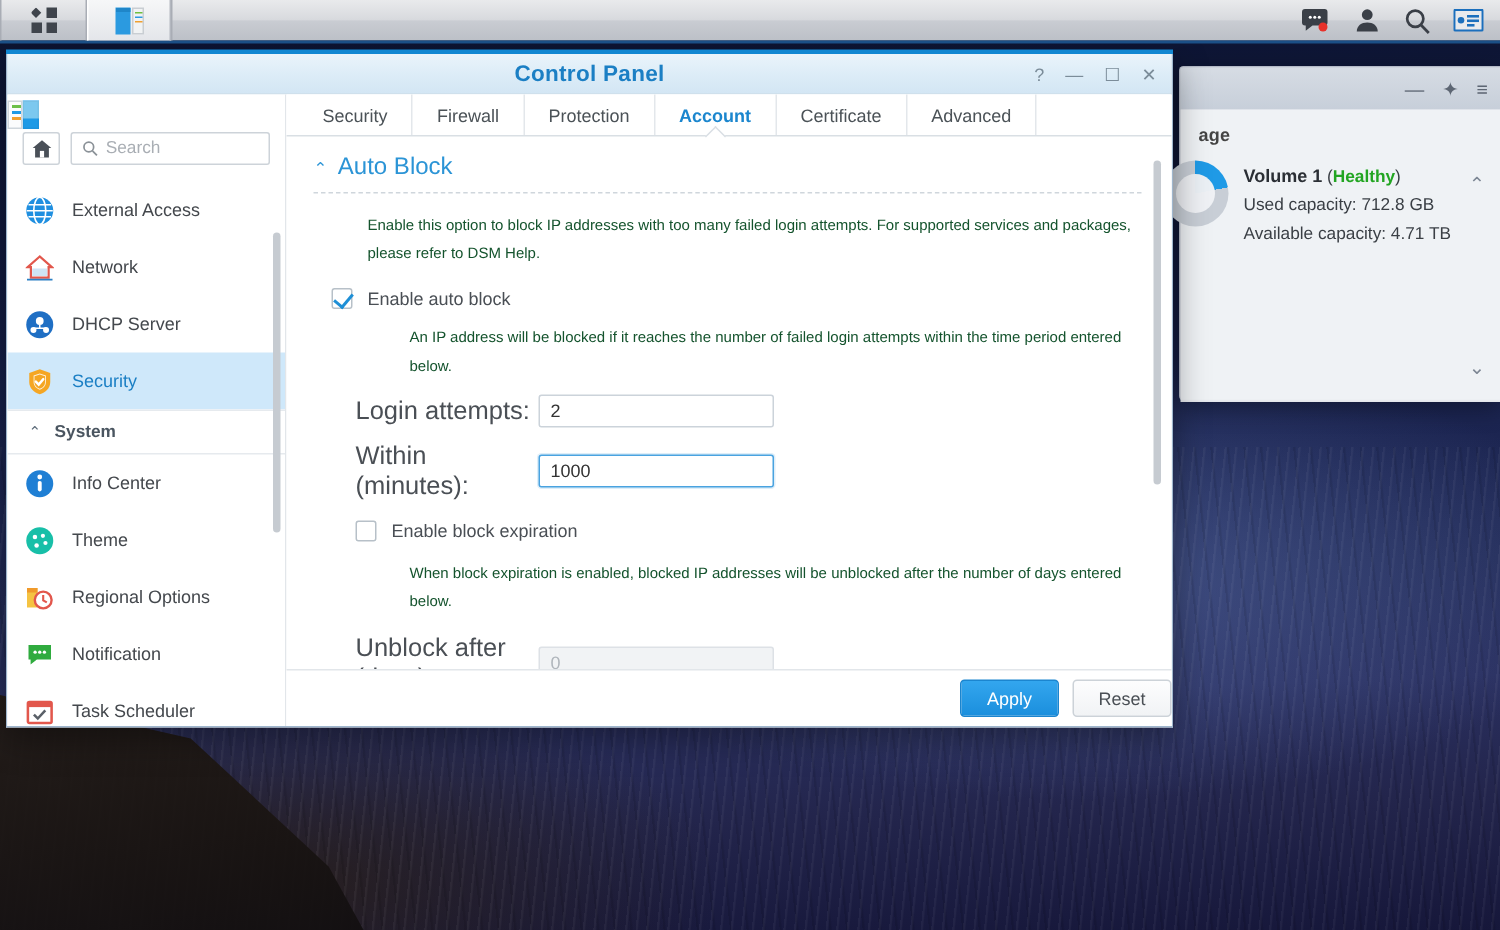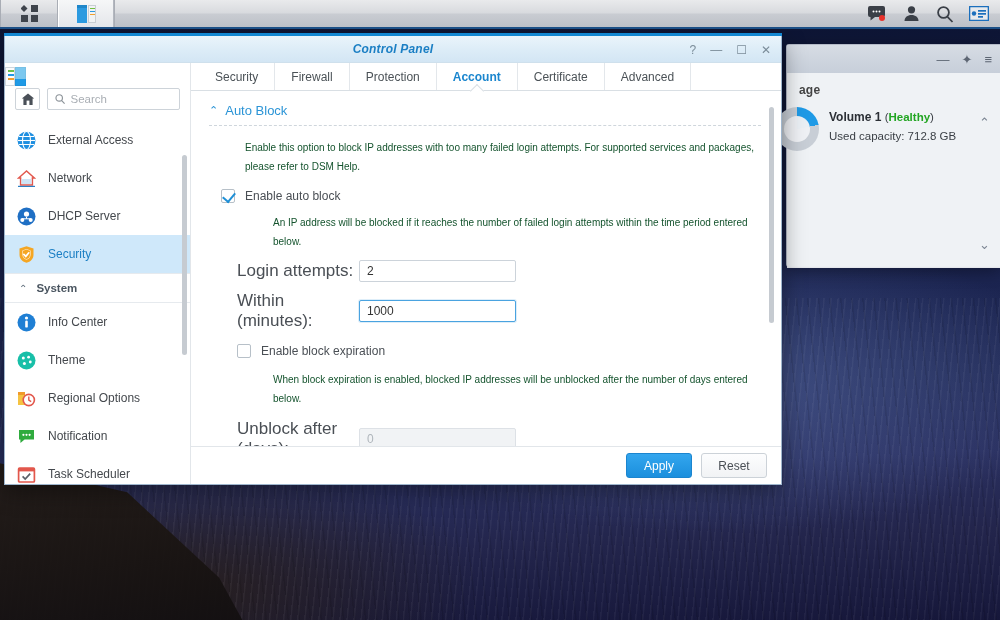--- a/index.html
+++ b/index.html
@@ -114,21 +114,21 @@
     background:#fff; border:1px solid #9fb6cd; border-top:none;
     box-shadow: 0 6px 22px rgba(0,0,0,.42);
   }
   #cp-topline { position:absolute; left:4px; top:33px; width:778px; height:3px; background:#1287d2; z-index:41;}
   #cp-title {
     height: 27px; position:relative;
     background: linear-gradient(180deg,#eaf4fb 0%, #dcecf7 55%, #d3e6f4 100%);
     border-bottom: 1px solid #cfe0ec;
     display:flex; align-items:center; justify-content:center;
   }
-  #cp-title .t { font-size:12px; font-weight:bold; color:#1b7fc4; letter-spacing:.2px;font-style:italic; }
+  #cp-title .t { font-size:15px; font-weight:bold; color:#1b7fc4; letter-spacing:.2px; }
   #cp-title .ctrls { position:absolute; right:10px; top:0; height:27px; display:flex; align-items:center; gap:14px; }
   #cp-title .ctrls span { color:#7b8c99; font-size:12px; cursor:pointer; line-height:1; }
 
   #cp-body { display:flex; height: 421px; background:#fff; }
 
   
   #cp-side { width: 186px; border-right:1px solid #e2e6ea; position:relative; background:#fff; }
   #cp-logo { height: 22px; padding: 4px 0 0 10px; }
   .cp-appicon { position:relative; width:22px; height:19px; }
   .cp-appicon .l { position:absolute; left:0; top:0; width:11px; height:19px; background:#1f9ae6;
@@ -180,21 +180,21 @@
     content:""; position:absolute; left:50%; bottom:-6px; transform:translateX(-50%) rotate(45deg);
     width:9px; height:9px; background:#fff; border-left:1px solid #d9dfe4; border-top:1px solid #d9dfe4;
   }
   #tabs-tail { flex:1; border-left:1px solid #e3e7eb; }
 
   #cp-content { flex:1; position:relative; overflow:hidden; padding: 10px 20px 0 18px; }
   #content-scroll { position:absolute; right:7px; top:16px; width:5px; height:216px; background:#c6cbd1; border-radius:3px; }
 
   .sec-head { display:flex; align-items:center; gap:7px; margin: 2px 0 0 0; }
   .sec-head .caret { color:#2b94d6; font-size:11px; }
-  .sec-head .txt { font-size:13px; color:#2b94d6; }
+  .sec-head .txt { font-size:16px; color:#2b94d6; }
   .dotline { border-bottom: 1px dashed #cfd6dc; margin: 7px 0 12px 0; }
 
   .para { font-size:10px; color:#14532d; line-height:19px; max-width:555px;margin-left:36px; }
   .cbrow { display:flex; align-items:center; gap:10px; margin: 13px 0 0 12px; }
   .cbox { width:14px; height:14px; border:1px solid #b7c0c8; background:#fff; border-radius:2px; position:relative; flex:0 0 14px; cursor:pointer;}
   .cbox.checked::after {
     content:""; position:absolute; left:3px; top:0px; width:6px; height:10px;
     border:solid #1e8fd6; border-width:0 2.4px 2.4px 0; transform:rotate(40deg);
   }
   .cblabel { font-size:12px; color:#4a4f55; }
@@ -212,21 +212,21 @@
   .sec-div { border-top:1px solid #e5e9ed; margin: 16px 0 10px 0; }
   .btn {
     height:23px; padding: 0 13px; font-size:12px; border-radius:3px; cursor:pointer;
     font-family:"Liberation Sans", sans-serif; display:inline-flex; align-items:center; justify-content:center;
   }
   .btn.grey { background:linear-gradient(180deg,#fdfdfe,#f1f3f5); border:1px solid #ccd2d8; color:#4a4f55; }
   .btn.blue { background:linear-gradient(180deg,#33a6ee,#1b8fdd); border:1px solid #1b85cf; color:#fff; }
 
   #cp-footer {
     height:38px; border-top:1px solid #e2e6ea; background:#fff;
-    display:flex; align-items:center; justify-content:flex-end; gap:9px; padding-right:14px;
+    display:flex; align-items:center; justify-content:flex-end; gap:9px; 
   }
   #cp-footer .btn { height:25px; min-width:66px; }
 </style>
 </head>
 <body>
 
 <div id="desktop">
   <div class="stars"></div>
   <div class="water"></div>
   <div class="darkridge"></div>
@@ -299,20 +299,21 @@
   <div class="sw-body">
     <div class="sw-head">age</div>
     <div class="sw-row">
       <div class="donut"></div>
       <div class="sw-info">
         <div>
           <span class="volname">Volume 1</span>
           <span> (</span><span class="healthy">Healthy</span><span>)</span>
         </div>
         <div>Used capacity: 712.8 GB</div>
+        <div>Available capacity: 4.71 TB</div>
       </div>
     </div>
     <span class="chev up">⌃</span>
     <span class="chev down">⌄</span>
   </div>
 </div>
 
 <div id="cp-topline"></div>
 <div id="cp-win" class="win">
 

